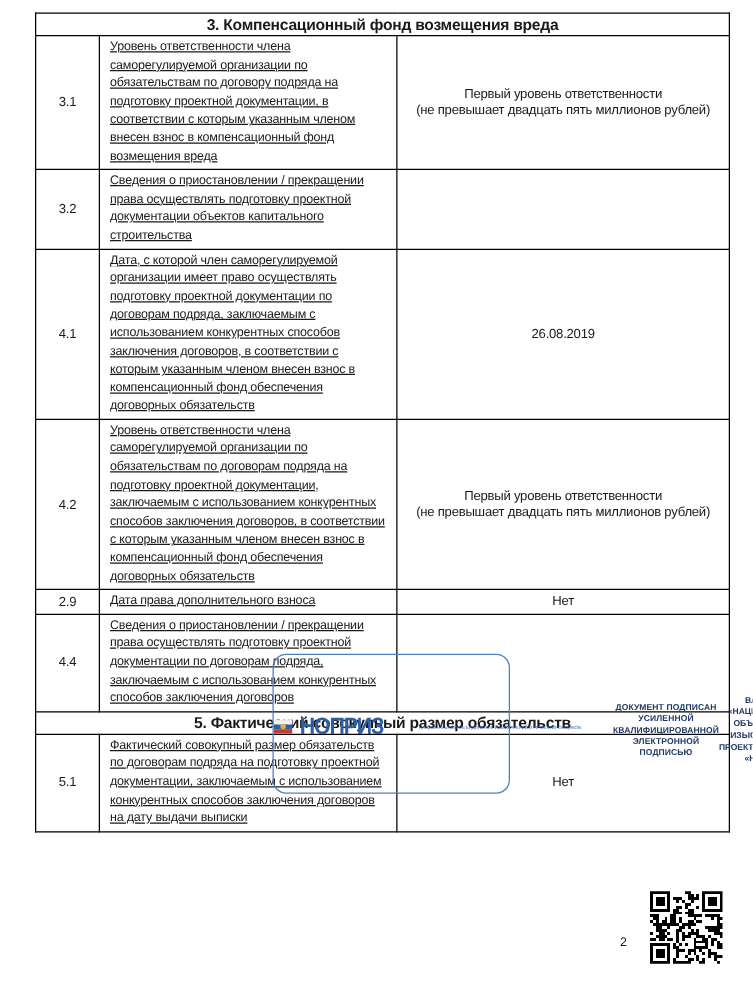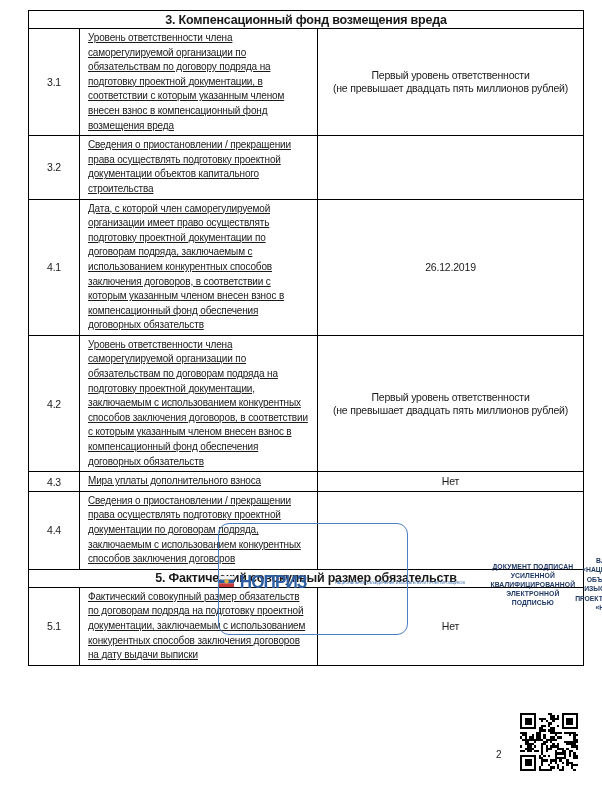--- a/index.html
+++ b/index.html
@@ -77,31 +77,31 @@
 (не превышает двадцать пять миллионов рублей)</td>
   </tr>
   <tr style="height:45px">
     <td class="num">3.2</td>
     <td class="lbl">Сведения о приостановлении / прекращении права осуществлять подготовку проектной документации объектов капитального строительства</td>
     <td class="val"></td>
   </tr>
   <tr style="height:89px">
     <td class="num">4.1</td>
     <td class="lbl">Дата, с которой член саморегулируемой организации имеет право осуществлять подготовку проектной документации по договорам подряда, заключаемым с использованием конкурентных способов заключения договоров, в соответствии с которым указанным членом внесен взнос в компенсационный фонд обеспечения договорных обязательств</td>
-    <td class="val">26.12.2019</td>
+    <td class="val">26.08.2019</td>
   </tr>
   <tr style="height:88px">
     <td class="num">4.2</td>
     <td class="lbl">Уровень ответственности члена саморегулируемой организации по обязательствам по договорам подряда на подготовку проектной документации, заключаемым с использованием конкурентных способов заключения договоров, в соответствии с которым указанным членом внесен взнос в компенсационный фонд обеспечения договорных обязательств</td>
     <td class="val">Первый уровень ответственности
 (не превышает двадцать пять миллионов рублей)</td>
   </tr>
   <tr style="height:17px">
-    <td class="num">4.3</td>
-    <td class="lbl">Мира уплаты дополнительного взноса</td>
+    <td class="num">2.9</td>
+    <td class="lbl">Дата права дополнительного взноса</td>
     <td class="val">Нет</td>
   </tr>
   <tr style="height:66px">
     <td class="num">4.4</td>
     <td class="lbl">Сведения о приостановлении / прекращении права осуществлять подготовку проектной документации по договорам подряда, заключаемым с использованием конкурентных способов заключения договоров</td>
     <td class="val"></td>
   </tr>
   <tr style="height:18px">
         <td class="sec" colspan="3">5. Фактический совокупный размер обязательств</td>
       </tr>

